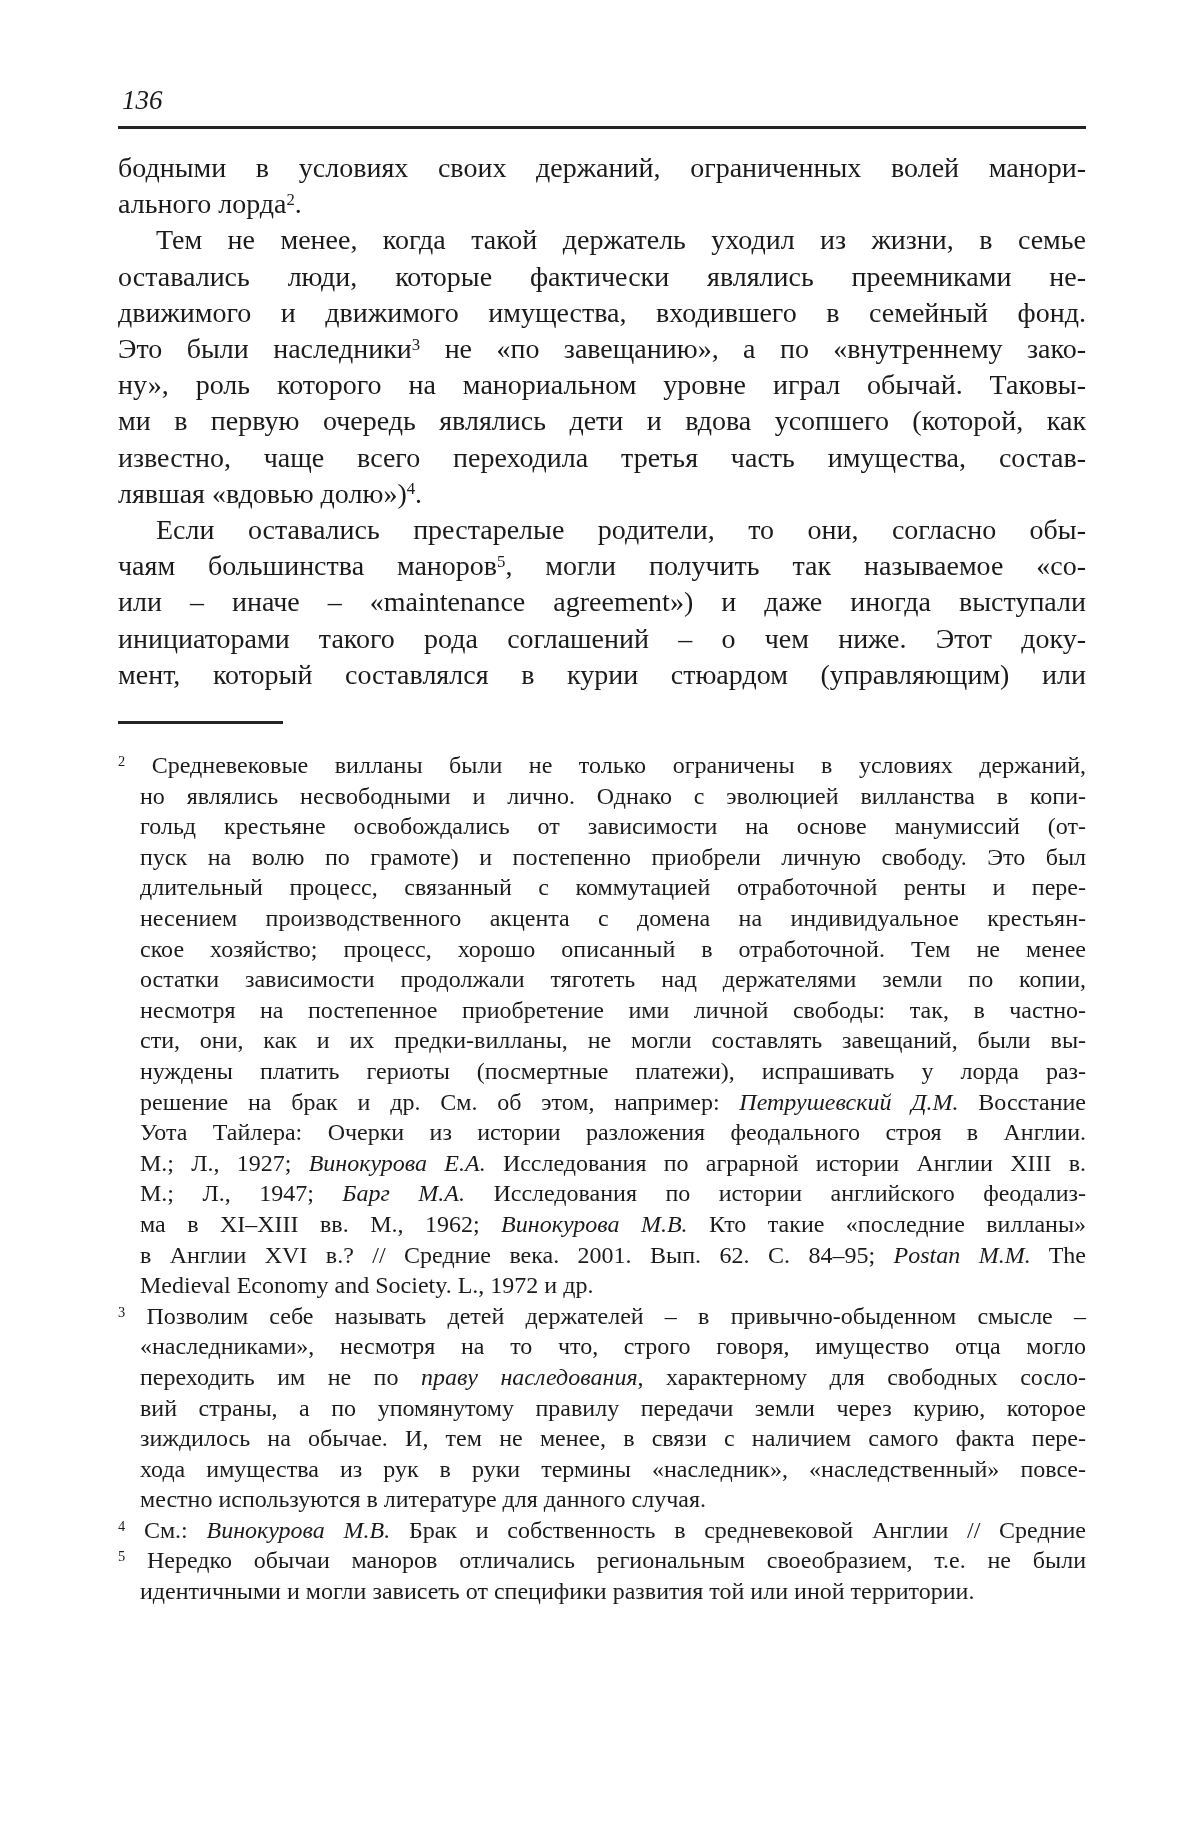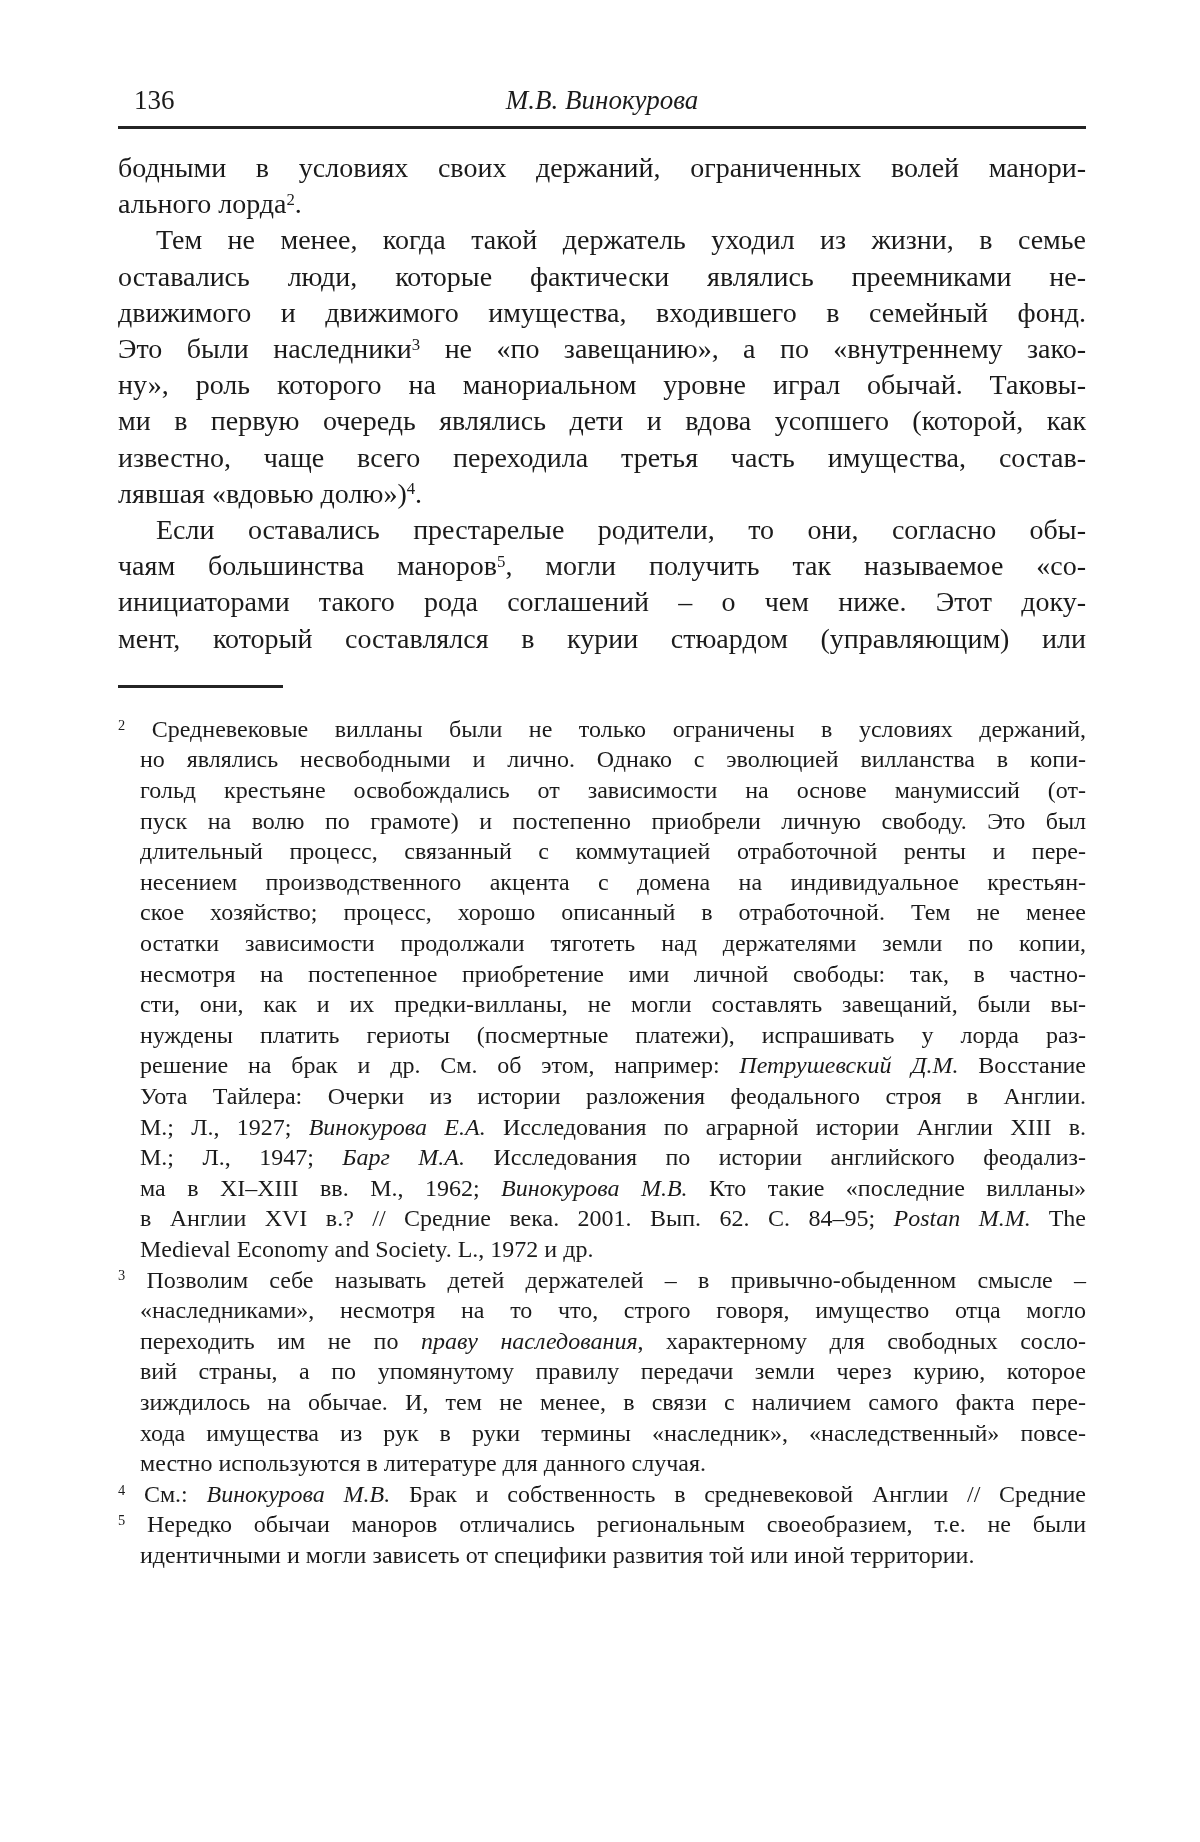--- a/index.html
+++ b/index.html
@@ -9,22 +9,22 @@
     height: 1842px;
     background: #ffffff;
     color: #1b1b1b;
     font-family: "Liberation Serif", "DejaVu Serif", serif;
     box-sizing: border-box;
     padding: 84px 114px 0 118px;
     overflow: hidden;
   }
   .header { position: relative; height: 36px; }
   .page-number {
-    position: absolute; left: 16px; top: 0;
-    font-size: 27px; line-height: 32px; text-align: right;
+    position: absolute; left: 4px; top: 0;
+    font-style: italic; font-size: 27px; line-height: 32px; text-align: right;
   }
   .running-head {
     position: absolute; left: 0; right: 0; top: 0;
     text-align: center;
     font-style: italic; font-size: 27px; line-height: 32px;
   }
   .rule {
     border: 0; border-top: 3px solid #242424;
     margin: 6px 0 0 0; width: 100%;
   }
@@ -53,37 +53,37 @@
     line-height: 0;
   }
   .it { font-style: italic; }
 </style>
 </head>
 <body>
 
 <div class="page">
   <div class="header">
     <span class="page-number">136</span>
-    <span class="running-head">М.В. Винокурова</span>
   </div>
   <hr class="rule">
 
   <div class="body-text">
       <div class="line j"><span>бодными в условиях своих держаний, ограниченных волей манори-</span></div>
       <div class="line"><span>ального лорда</span><span class="sup">2</span><span>.</span></div>
       <div class="line j indent"><span>Тем не менее, когда такой держатель уходил из жизни, в семье</span></div>
       <div class="line j"><span>оставались люди, которые фактически являлись преемниками не-</span></div>
       <div class="line j"><span>движимого и движимого имущества, входившего в семейный фонд.</span></div>
       <div class="line j"><span>Это были наследники</span><span class="sup">3</span><span> не «по завещанию», а по «внутреннему зако-</span></div>
       <div class="line j"><span>ну», роль которого на манориальном уровне играл обычай. Таковы-</span></div>
       <div class="line j"><span>ми в первую очередь являлись дети и вдова усопшего (которой, как</span></div>
       <div class="line j"><span>известно, чаще всего переходила третья часть имущества, состав-</span></div>
       <div class="line"><span>лявшая «вдовью долю»)</span><span class="sup">4</span><span>.</span></div>
       <div class="line j indent"><span>Если оставались престарелые родители, то они, согласно обы-</span></div>
       <div class="line j"><span>чаям большинства маноров</span><span class="sup">5</span><span>, могли получить так называемое «со-</span></div>
+      <div class="line j"><span>или – иначе – «maintenance agreement») и даже иногда выступали</span></div>
       <div class="line j"><span>инициаторами такого рода соглашений – о чем ниже. Этот доку-</span></div>
       <div class="line j"><span>мент, который составлялся в курии стюардом (управляющим) или</span></div>
     </div>
 
   <hr class="fn-rule">
 
   <div class="footnotes">
       <div>
         <div class="fn-line j"><span class="sup">2</span><span> Средневековые вилланы были не только ограничены в условиях держаний,</span></div>
         <div class="fn-line j hang"><span>но являлись несвободными и лично. Однако с эволюцией вилланства в копи-</span></div>

